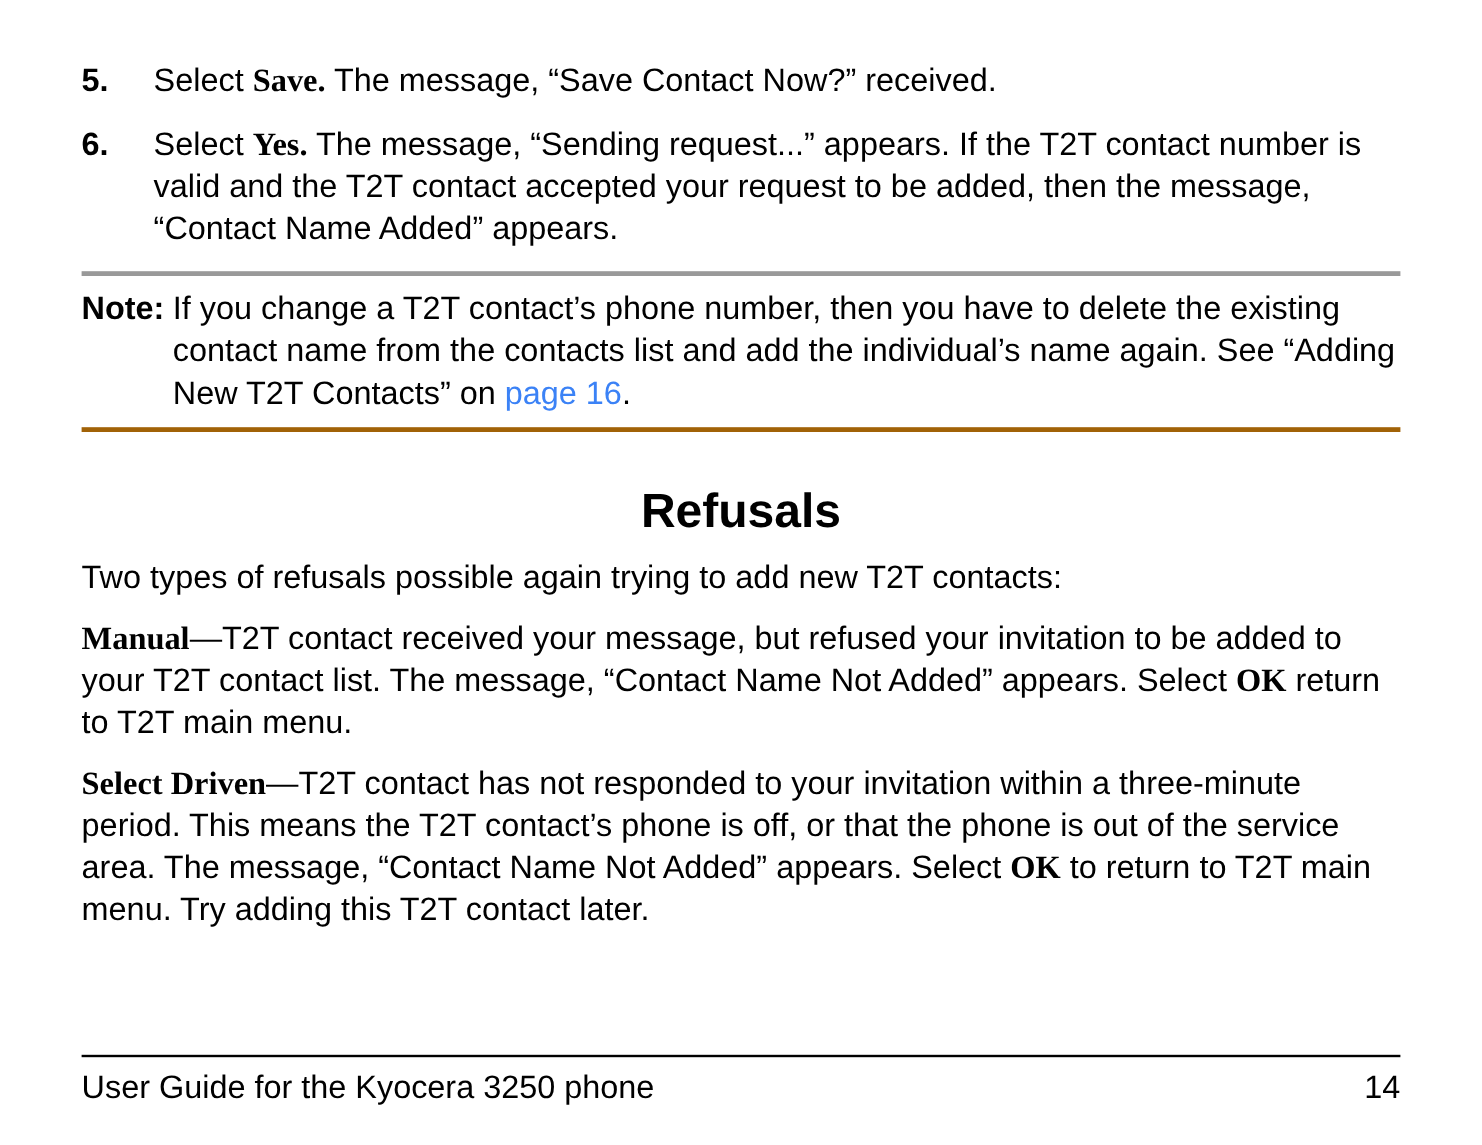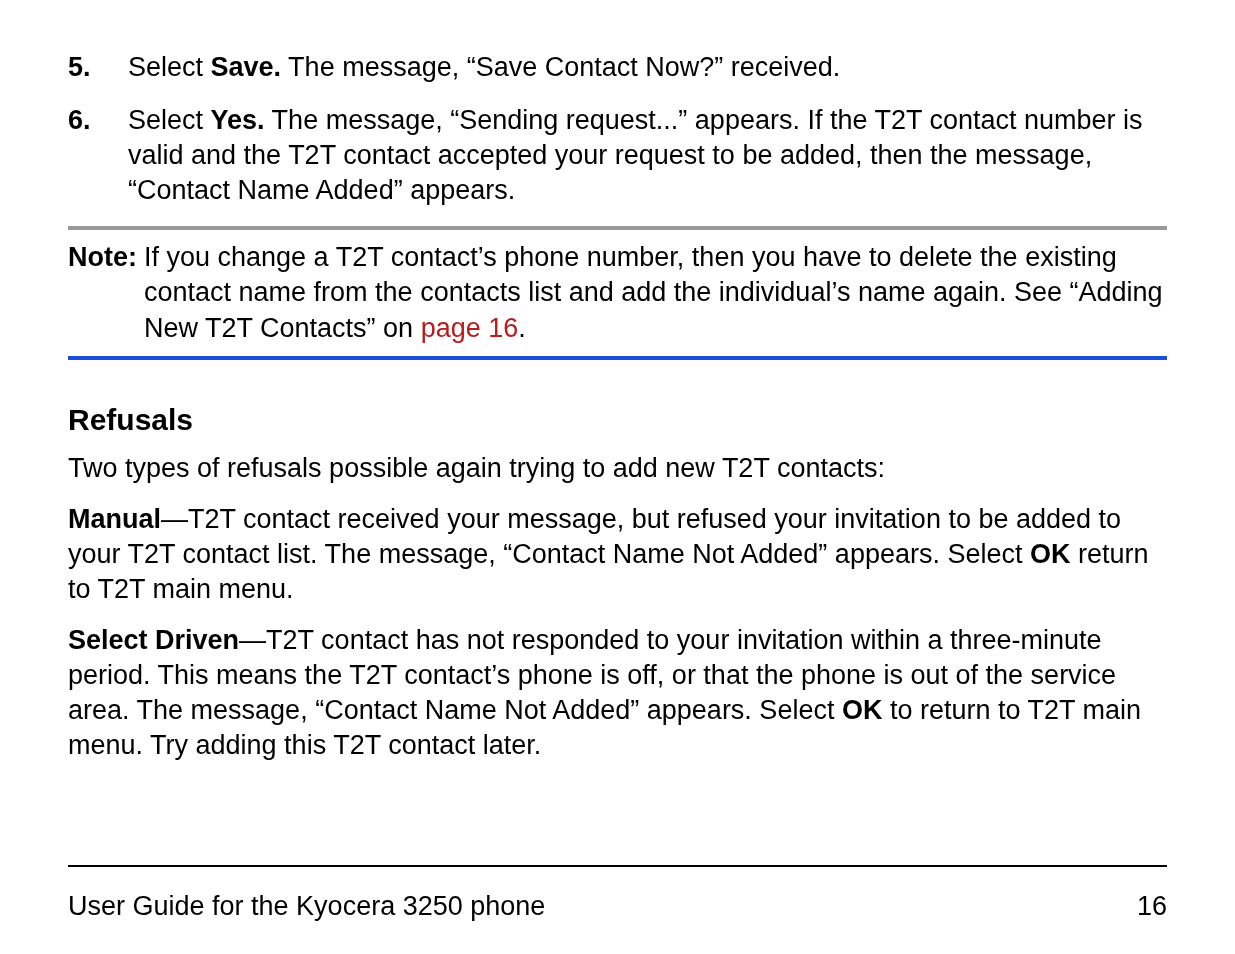--- a/index.html
+++ b/index.html
@@ -24,55 +24,57 @@
     }
     .list-number {
       font-weight: bold;
       min-width: 60px;
     }
     .list-content {
       flex: 1;
     }
     .bold {
       font-weight: bold;
+      font-family: Liberation Serif, serif;
     }
     .note-block {
       border-top: 4px solid #999;
-      border-bottom: 4px solid #1d4ed8;
+      border-bottom: 4px solid #a16207;
       margin-top: 18px;
       margin-bottom: 40px;
       padding: 10px 0;
       display: flex;
     }
     .note-label {
       font-weight: bold;
       min-width: 76px;
       flex-shrink: 0;
     }
     .note-content {
       flex: 1;
     }
     .link {
-      color: #b91c1c;
+      color: #3b82f6;
     }
     .section-heading {
       font-weight: bold;
-      font-size: 30px;
+      font-size: 40px;
       margin-bottom: 12px;
+      text-align: center;
     }
     .paragraph {
       margin-bottom: 16px;
     }
     .footer {
       position: absolute;
       bottom: 30px;
       left: 68px;
       right: 68px;
       border-top: 2px solid #000;
-      padding-top: 22px;
+      padding-top: 8px;
       display: flex;
       justify-content: space-between;
       font-size: 27px;
       text-align: center;
     }
   </style>
 </head>
 <body>
 
 <div class="list-item">
@@ -103,14 +105,14 @@
 <div class="paragraph">
   <span class="bold">Manual</span><span>—</span><span>T2T contact received your message, but refused your invitation to be added to your T2T contact list. The message, “Contact Name Not Added” appears. Select </span><span class="bold">OK</span><span> return to T2T main menu.</span>
 </div>
 
 <div class="paragraph">
   <span class="bold">Select Driven</span><span>—</span><span>T2T contact has not responded to your invitation within a three-minute period. This means the T2T contact’s phone is off, or that the phone is out of the service area. The message, “Contact Name Not Added” appears. Select </span><span class="bold">OK</span><span> to return to T2T main menu. Try adding this T2T contact later.</span>
 </div>
 
 <div class="footer">
   <span>User Guide for the Kyocera 3250 phone</span>
-  <span>16</span>
+  <span>14</span>
 </div>
 
 </body></html>

